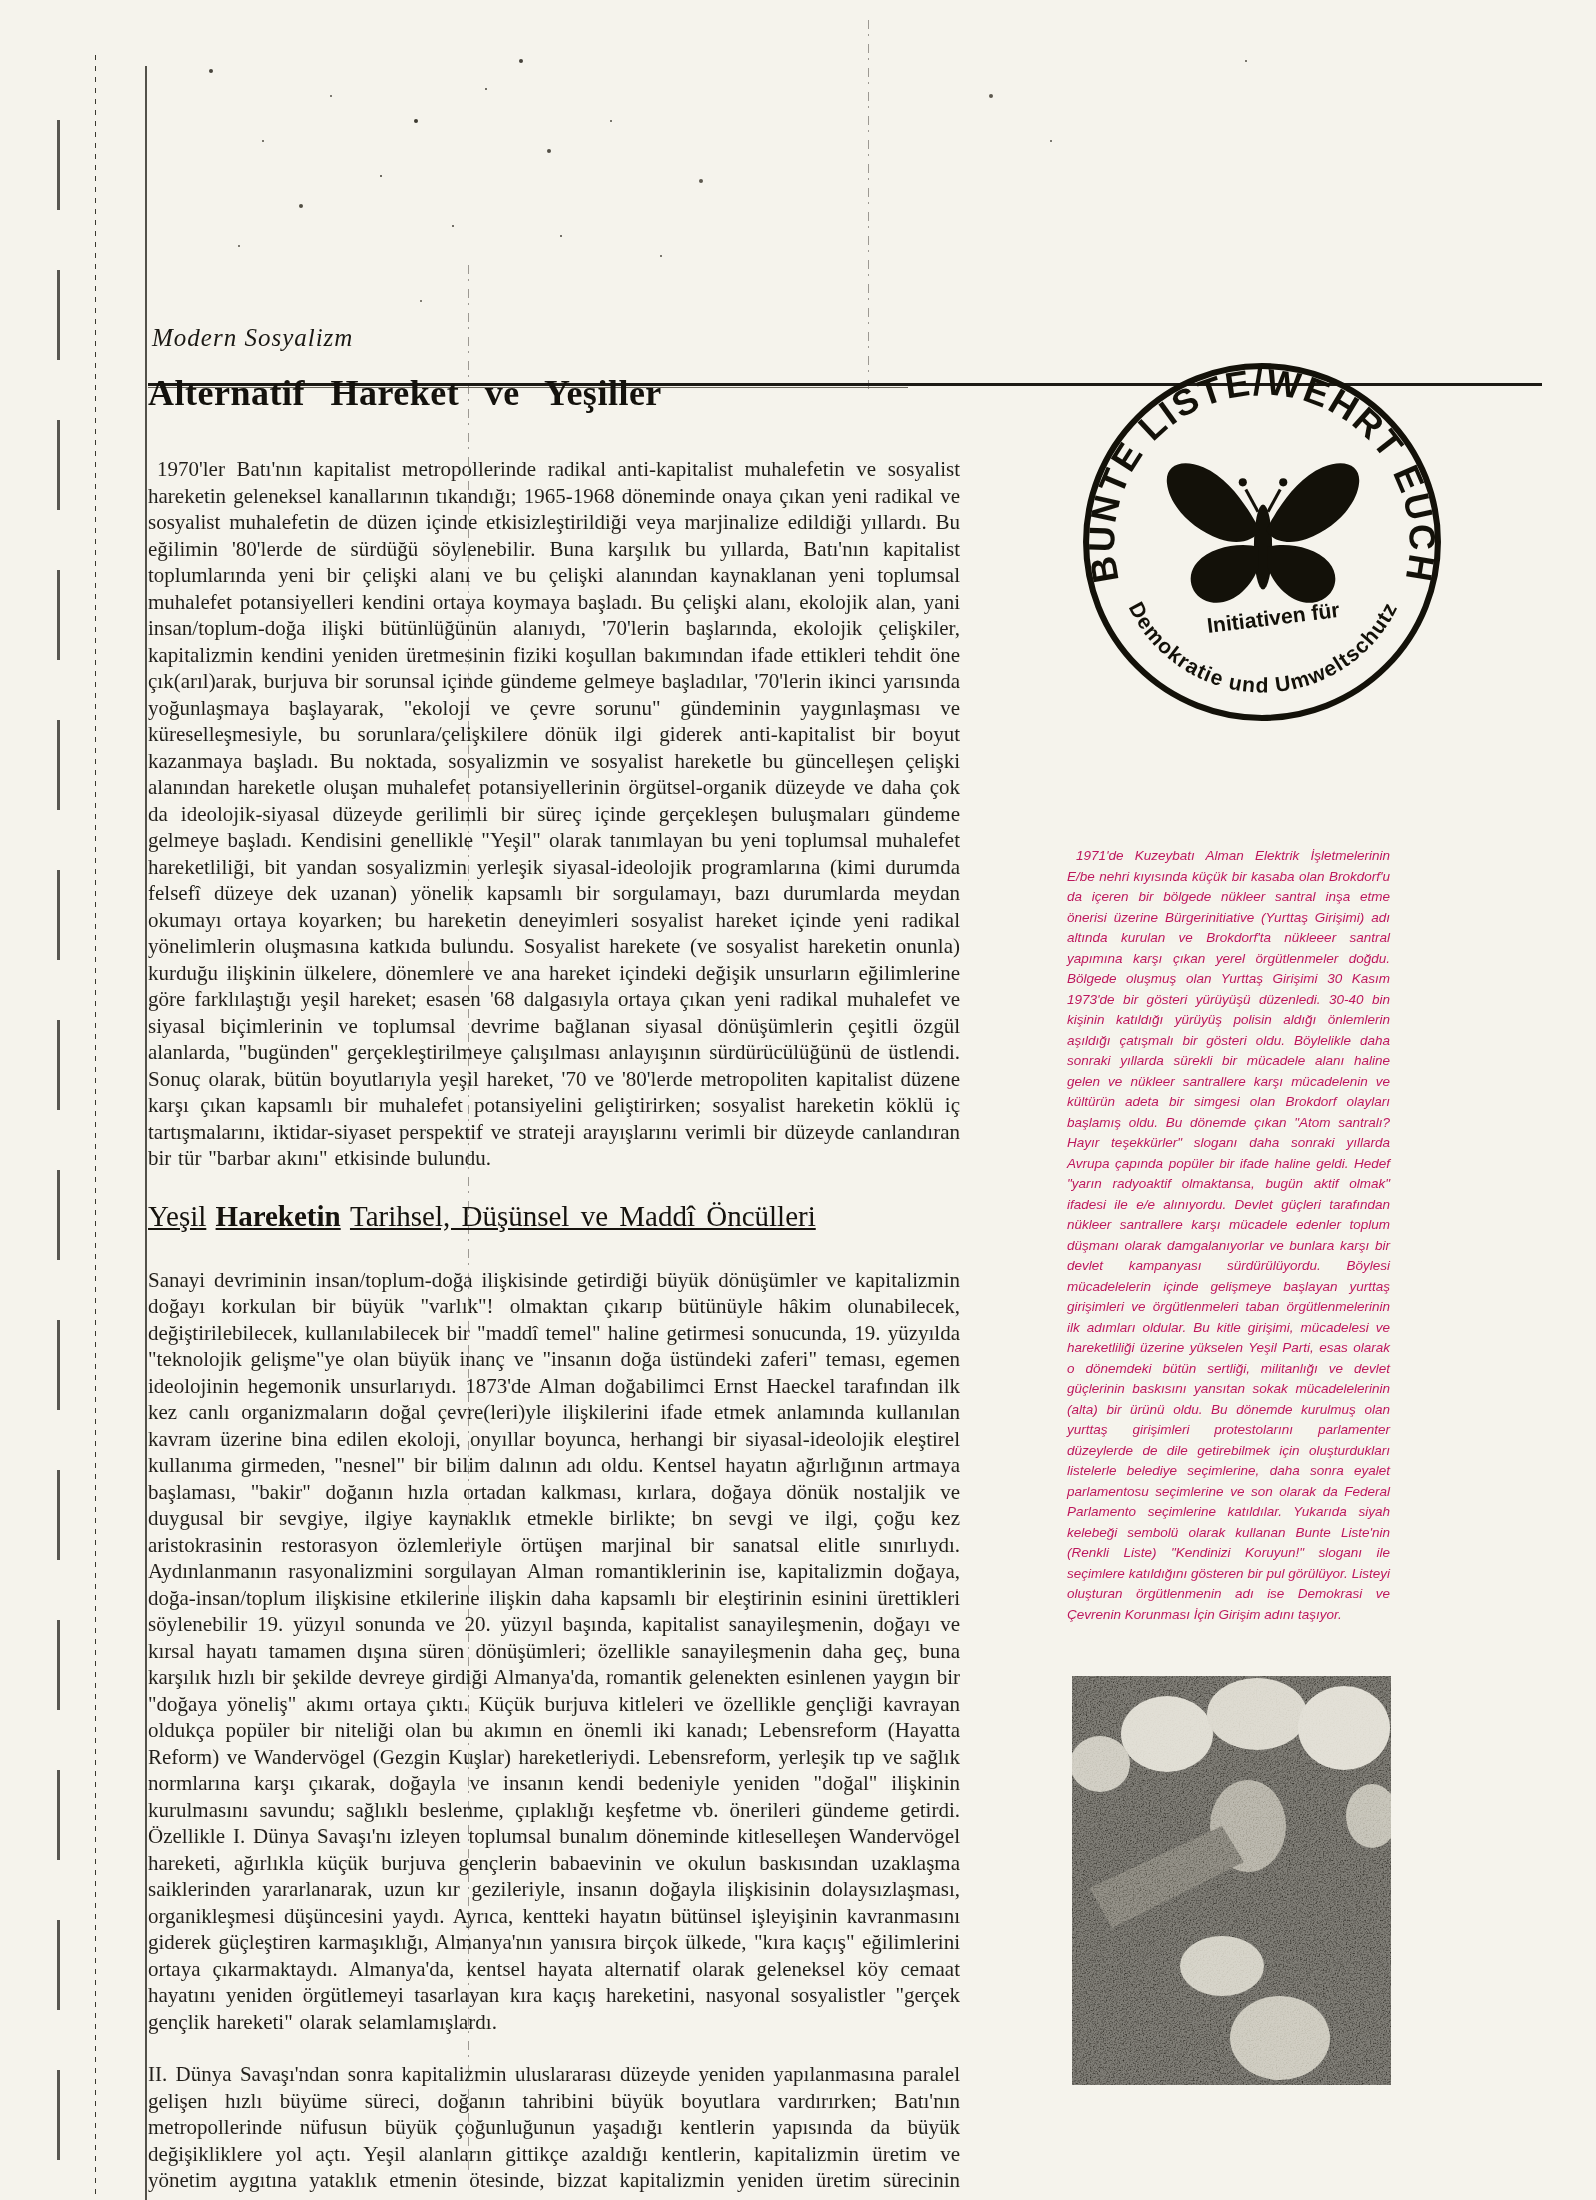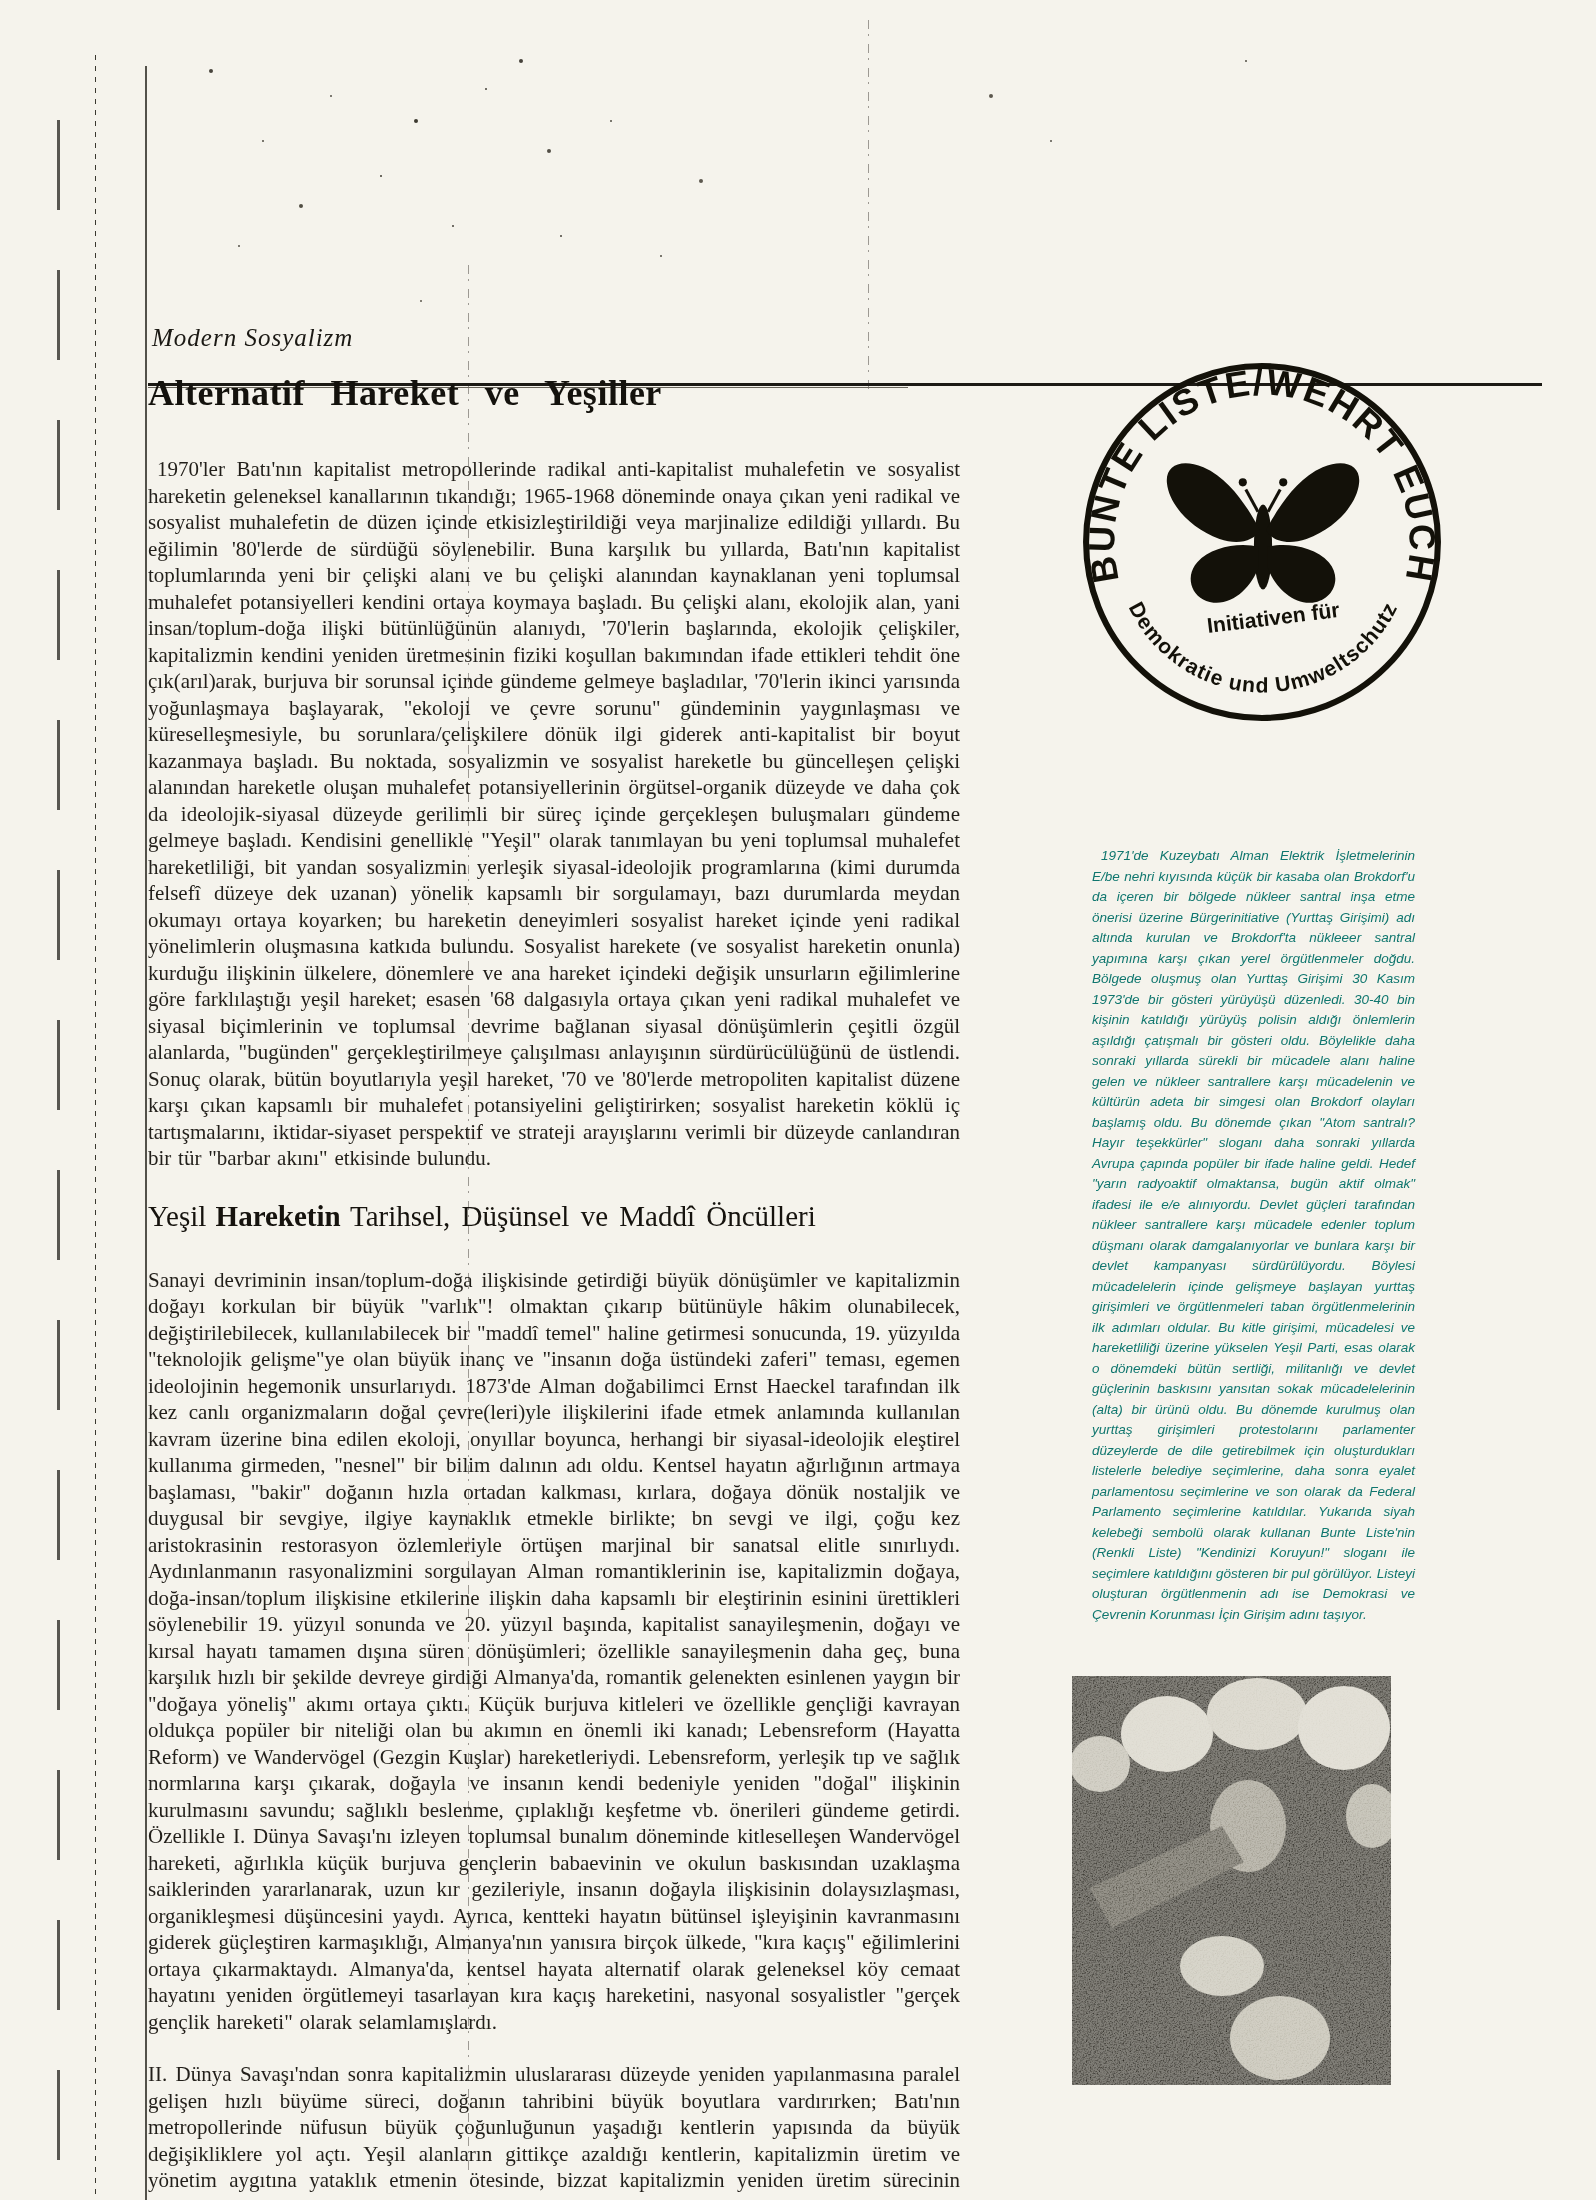--- a/index.html
+++ b/index.html
@@ -27,29 +27,29 @@
   
   .rule{position:absolute;left:148px;top:383px;width:1394px;height:3px;background:#1c1a15;}
   .rule:after{content:"";position:absolute;left:0;top:4px;width:760px;height:1px;background:#6a665c;}
   
   .main-col{position:absolute;left:148px;top:324px;width:812px;}
   .section-label{font-style:italic;font-size:25px;letter-spacing:1px;color:#1b1914;margin:0 0 20px 4px;}
   .title{font-size:36px;font-weight:bold;letter-spacing:.5px;word-spacing:16px;color:#14120d;margin:6px 0 42px 0;}
   p.body{font-size:21px;line-height:26.5px;text-align:justify;margin:0 0 26px 0;word-spacing:1.5px;}
   p.body.p1{text-indent:9px;}
   p.body.p3{margin-bottom:12px;}
-  .h2{font-size:29px;font-weight:normal;color:#16130e;word-spacing:4px;margin:28px 0 34px 0;}
+  .h2{font-size:29px;font-weight:normal;color:#16130e;word-spacing:4px;margin:28px 0 34px 0;text-decoration:underline;}
   .h2 .sep{margin-left:.32em;}
   .h2 .bold{font-weight:bold;}
   .pageno{font-size:40px;letter-spacing:3px;color:#16130e;margin-top:4px;}
   
   .sidebar{
-    position:absolute;left:1092px;top:846px;width:323px;
+    position:absolute;left:1067px;top:846px;width:323px;
     font-family:"Liberation Sans",sans-serif;font-style:italic;
-    font-size:13.5px;line-height:20.5px;color:#0f766e;
+    font-size:13.5px;line-height:20.5px;color:#be185d;
     text-align:justify;text-indent:9px;margin:0;
   }
   
   .stamp{position:absolute;left:1080px;top:360px;width:364px;height:364px;}
   .photo{position:absolute;left:1072px;top:1676px;width:319px;height:409px;}
   .photo svg{display:block;}
 </style>
 </head>
 <body>
 

